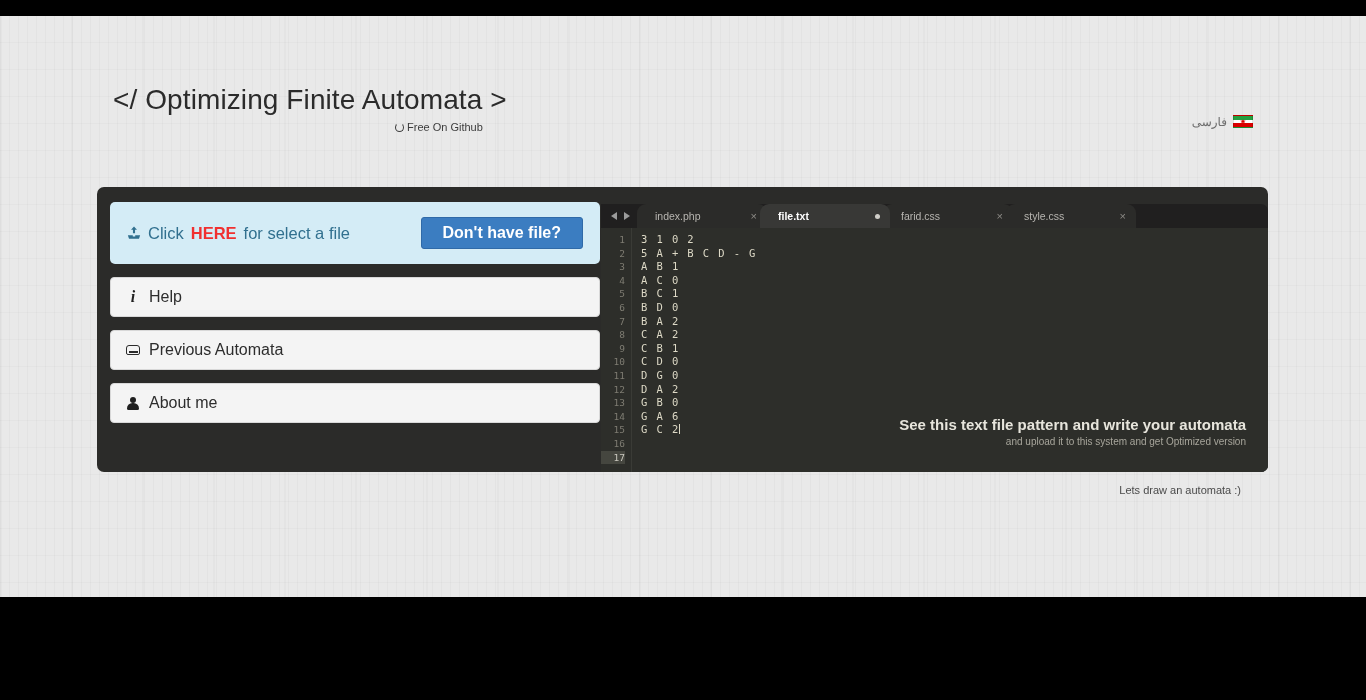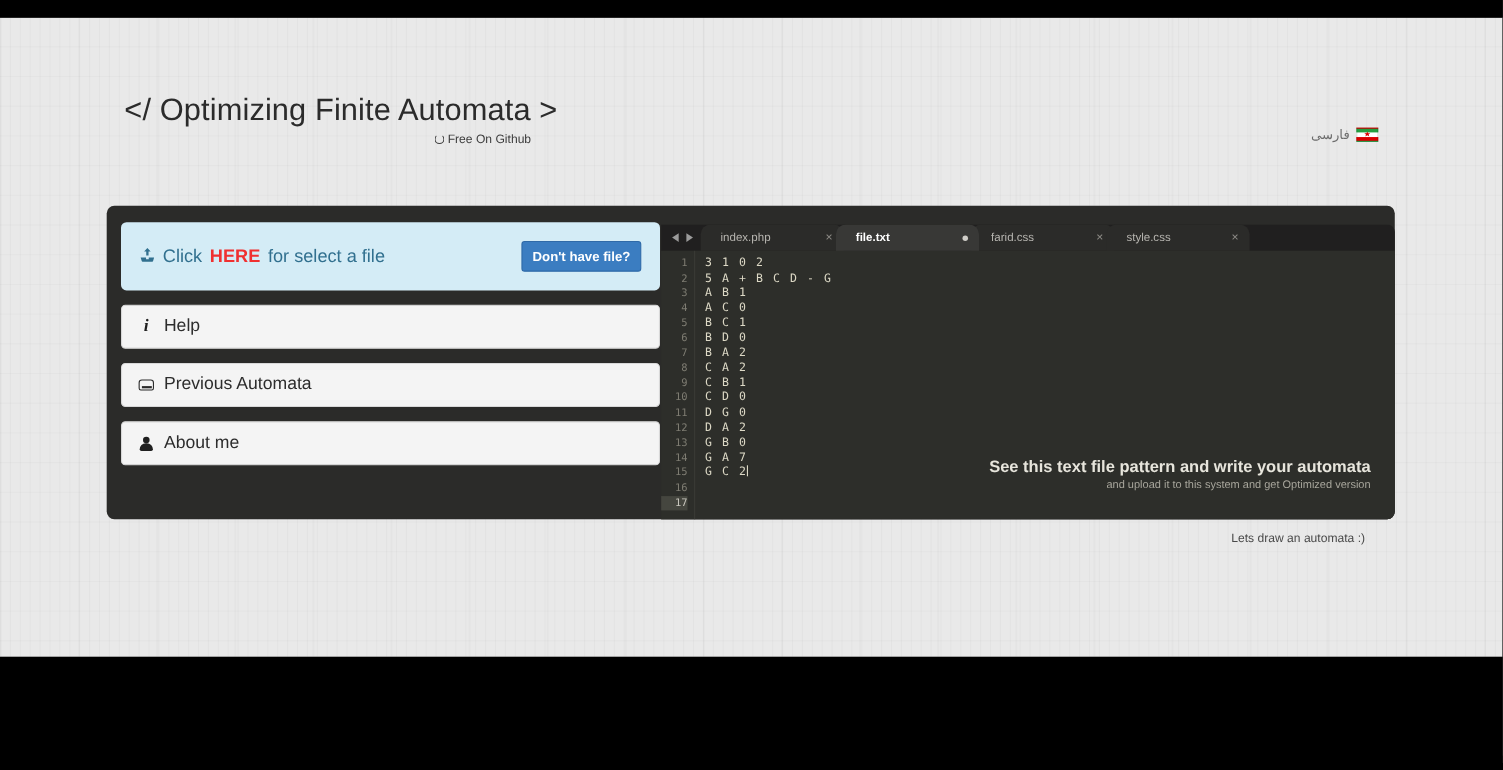--- a/index.html
+++ b/index.html
@@ -35,21 +35,21 @@
     position: absolute; left: 395px; top: 105px;
     font-size: 11px; color: #3c3c3c; text-decoration: none; white-space: nowrap;
   }
   .gh-mark {
     display: inline-block; width: 9px; height: 9px; margin-right: 3px;
     border: 1.6px solid #3c3c3c; border-radius: 50%;
     border-top-color: transparent; position: relative; top: 1px;
   }
   .lang-switch {
     position: absolute; right: 113px; top: 99px;
-    display: flex; align-items: center; gap: 6px;
+    display: flex; gap: 6px;
     font-size: 12px; color: #6d6d6d; text-decoration: none; direction: rtl;
   }
   .flag-ir {
     width: 20px; height: 13px; display: inline-block; position: relative;
     background: linear-gradient(#239f40 0 33.34%, #fff 33.34% 66.67%, #da0000 66.67% 100%);
     border: 1px solid rgba(0,0,0,.12);
   }
   .flag-ir::after {
     content: ""; position: absolute; left: 50%; top: 50%;
     width: 6px; height: 5px; transform: translate(-50%, -50%);
@@ -72,22 +72,22 @@
   }
   .upload-text {
     font-size: 16.5px; color: #31708f; font-weight: 400; white-space: nowrap;
     display: flex; align-items: flex-start; gap: 7px;
   }
   .upload-text .hl { color: #f03030; font-weight: 700; }
   .upload-icon { width: 14px; height: 14px; display: inline-block; position: relative; top: 1px; }
   .btn-nofile {
     position: absolute; right: 17px; top: 50%; transform: translateY(-50%);
     background: #3b7dc1; color: #fff; border: 1px solid #2f6aa8;
-    font-size: 12px; font-weight: 700; border-radius: 3px;
-    padding: 6px 9px; white-space: nowrap; cursor: pointer;
+    font-size: 16px; font-weight: 700; border-radius: 3px;
+    padding: 6px 21px; white-space: nowrap; cursor: pointer;
     font-family: "Liberation Sans", sans-serif;
   }
 
   .menu-btn {
     margin-top: 13px; height: 40px; background: #f4f4f4; border: 1px solid #d8d8d8;
     border-radius: 4px; display: flex; align-items: center; padding: 0 15px;
     font-size: 16px; color: #2d2d2d; cursor: pointer; gap: 9px;
   }
   .menu-btn .mi { width: 14px; display: flex; justify-content: center; color: #1f1f1f; }
 
@@ -287,21 +287,21 @@
               <div class="cl">A C 0</div>
               <div class="cl">B C 1</div>
               <div class="cl">B D 0</div>
               <div class="cl">B A 2</div>
               <div class="cl">C A 2</div>
               <div class="cl">C B 1</div>
               <div class="cl">C D 0</div>
               <div class="cl">D G 0</div>
               <div class="cl">D A 2</div>
               <div class="cl">G B 0</div>
-              <div class="cl">G A 7</div>
+              <div class="cl">G A 6</div>
               <div class="cl">G C 2<span class="caret"></span></div>
             </div>
 
           <div class="editor-hint">
             <div class="h1">See this text file pattern and write your automata</div>
             <div class="h2">and upload it to this system and get Optimized version</div>
           </div>
         </div>
 
       </div>

